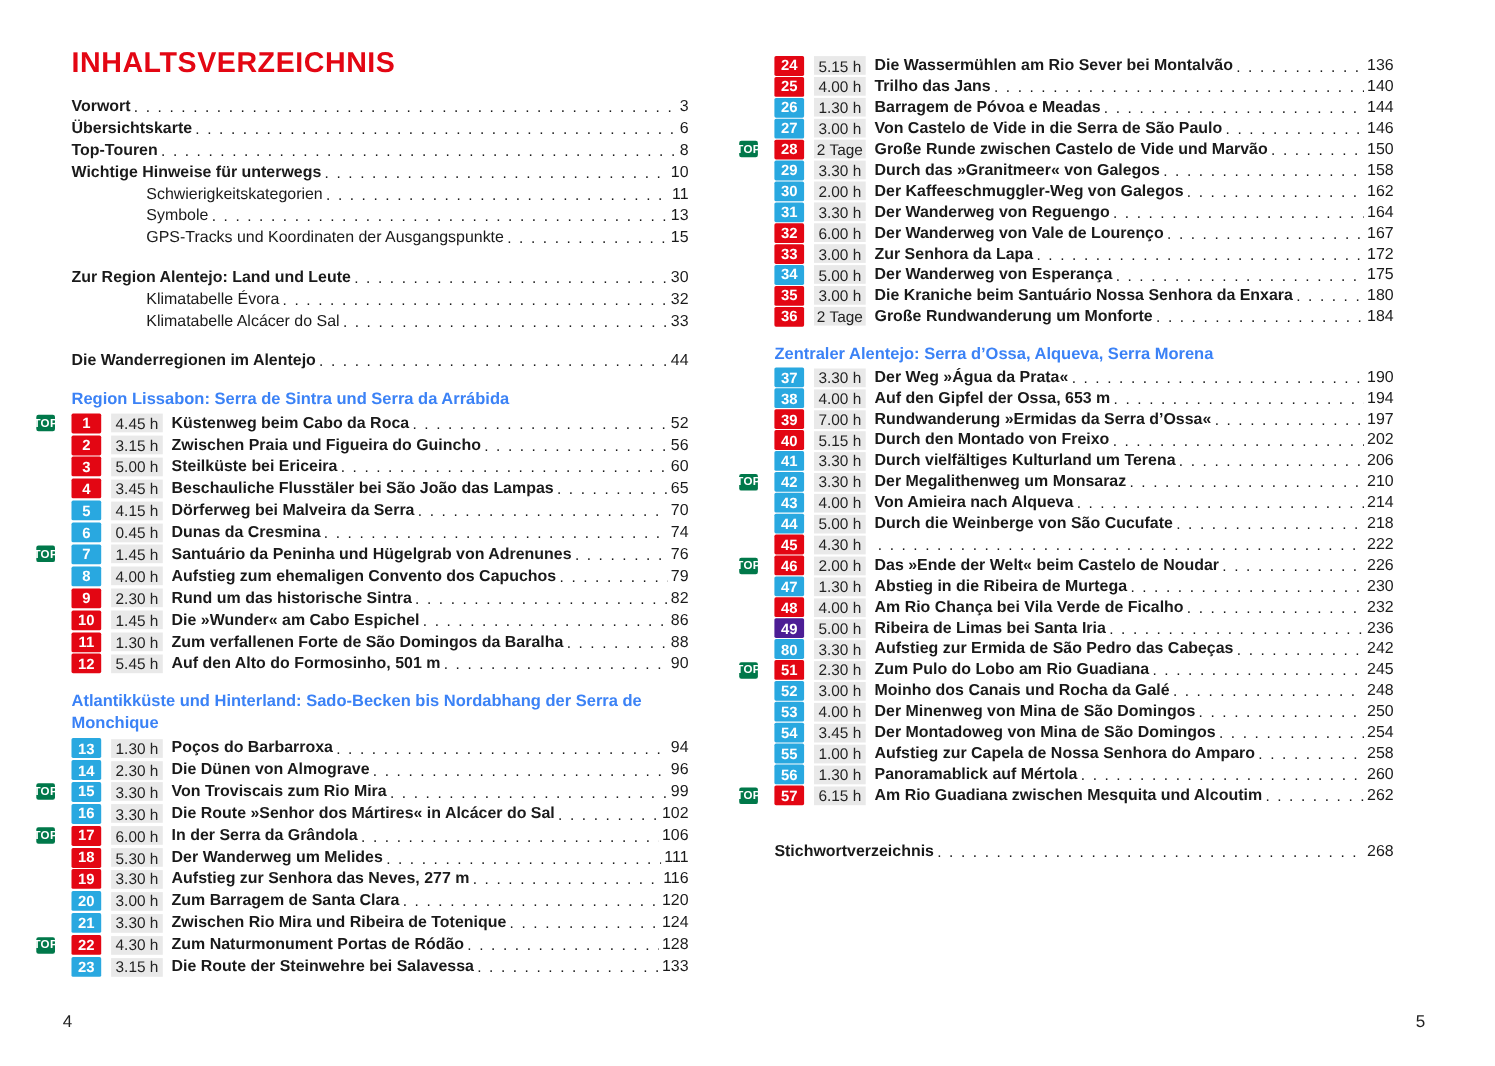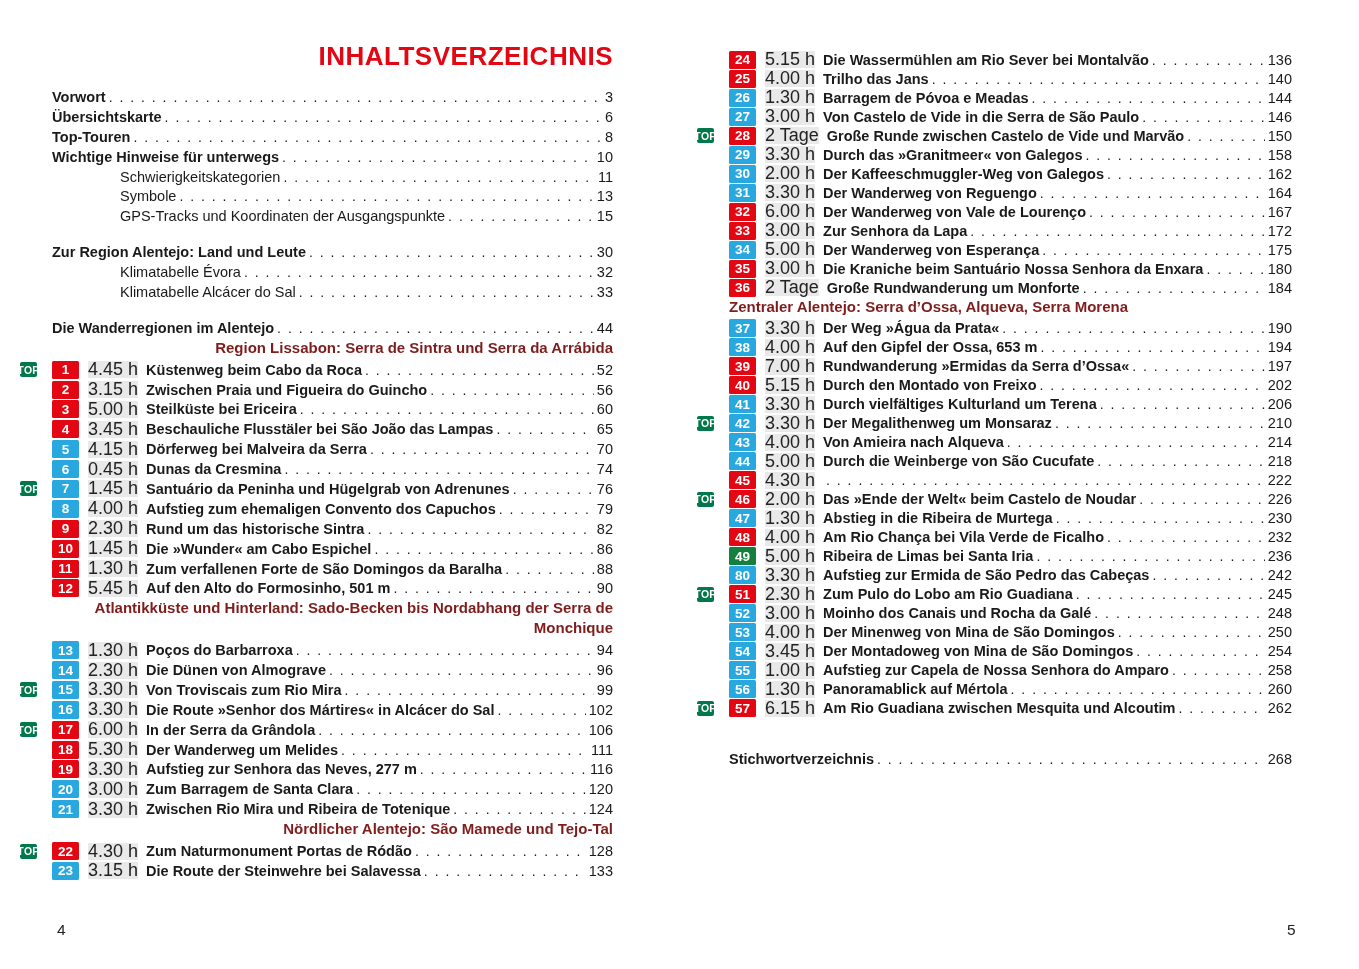--- a/index.html
+++ b/index.html
@@ -6,41 +6,42 @@
   .book {
     position: relative;
     width: 1359px;
     height: 969px;
     background: #ffffff;
     font-family: "Liberation Sans", sans-serif;
     color: #1a1a1a;
     overflow: hidden;
   }
   .col { position: absolute; top: 0; }
-  .col-left  { left: 52px;  top: 43px; width: 561px; text-align: right; }
-  .col-right { left: 729px; top: 50px; width: 563px; }
+  .col-left  { left: 65px;  top: 43px; width: 561px; }
+  .col-right { left: 704px; top: 50px; width: 563px; }
 
   h1.toc-title {
     margin: 0 0 18px 0;
     font-size: 26px;
     line-height: 26px;
     font-weight: bold;
     letter-spacing: 0.5px;
     color: #e30613;
   }
 
   .block { margin: 0; }
   .block-entries + .block-entries { margin-top: 16px; }
   #right-content > .block-entries:last-child { margin-top: 32px; }
 
   .section-heading {
+    margin-top: 15px;
     margin-bottom: 2px;
     font-size: 15px;
     font-weight: bold;
-    color: #7f1d1d;
+    color: #3b82f6;
     line-height: 19.9px;
   }
 
   .row { display: flex; align-items: center; }
   .col-left  .row { height: 19.9px; }
   .col-right .row { height: 19px; }
 
   .row .label {
     flex: 0 0 auto;
     font-size: 14.5px;
@@ -94,29 +95,29 @@
     border-radius: 1.5px;
     display: flex;
     align-items: center;
     justify-content: center;
     color: #ffffff;
     font-size: 13.5px;
     font-weight: bold;
   }
   .badge-red   { background: #e30613; }
   .badge-blue  { background: #29a8e0; }
-  .badge-black { background: #15803d; text-align: right; }
+  .badge-black { background: #4c1d95; text-align: right; }
 
   .time {
     flex: 0 0 47px;
     height: 17px;
     margin-right: 8px;
     background: #e9e9e9;
     color: #222222;
-    font-size: 18px;
+    font-size: 14px;
     font-weight: normal;
     display: flex;
     align-items: center;
     justify-content: center;
     white-space: nowrap;
   }
 
   .corner-page {
     position: absolute;
     top: 921px;
@@ -403,21 +404,20 @@
     <span class="topslot">
               <span class="top-badge" style="visibility: hidden;"></span>
             </span>
     <span class="num-badge badge-blue">21</span>
     <span class="time">3.30 h</span>
     <span class="label">Zwischen Rio Mira und Ribeira de Totenique</span>
     <span class="dots"></span>
     <span class="pg">124</span>
   </div>
         </div>
-        <div class="section-heading">Nördlicher Alentejo: São Mamede und Tejo-Tal</div>
         <div class="block block-tours">
           <div class="row tour">
     <span class="topslot">
               <span class="top-badge">TOP</span>
             </span>
     <span class="num-badge badge-red">22</span>
     <span class="time">4.30 h</span>
     <span class="label">Zum Naturmonument Portas de Ródão</span>
     <span class="dots"></span>
     <span class="pg">128</span>

